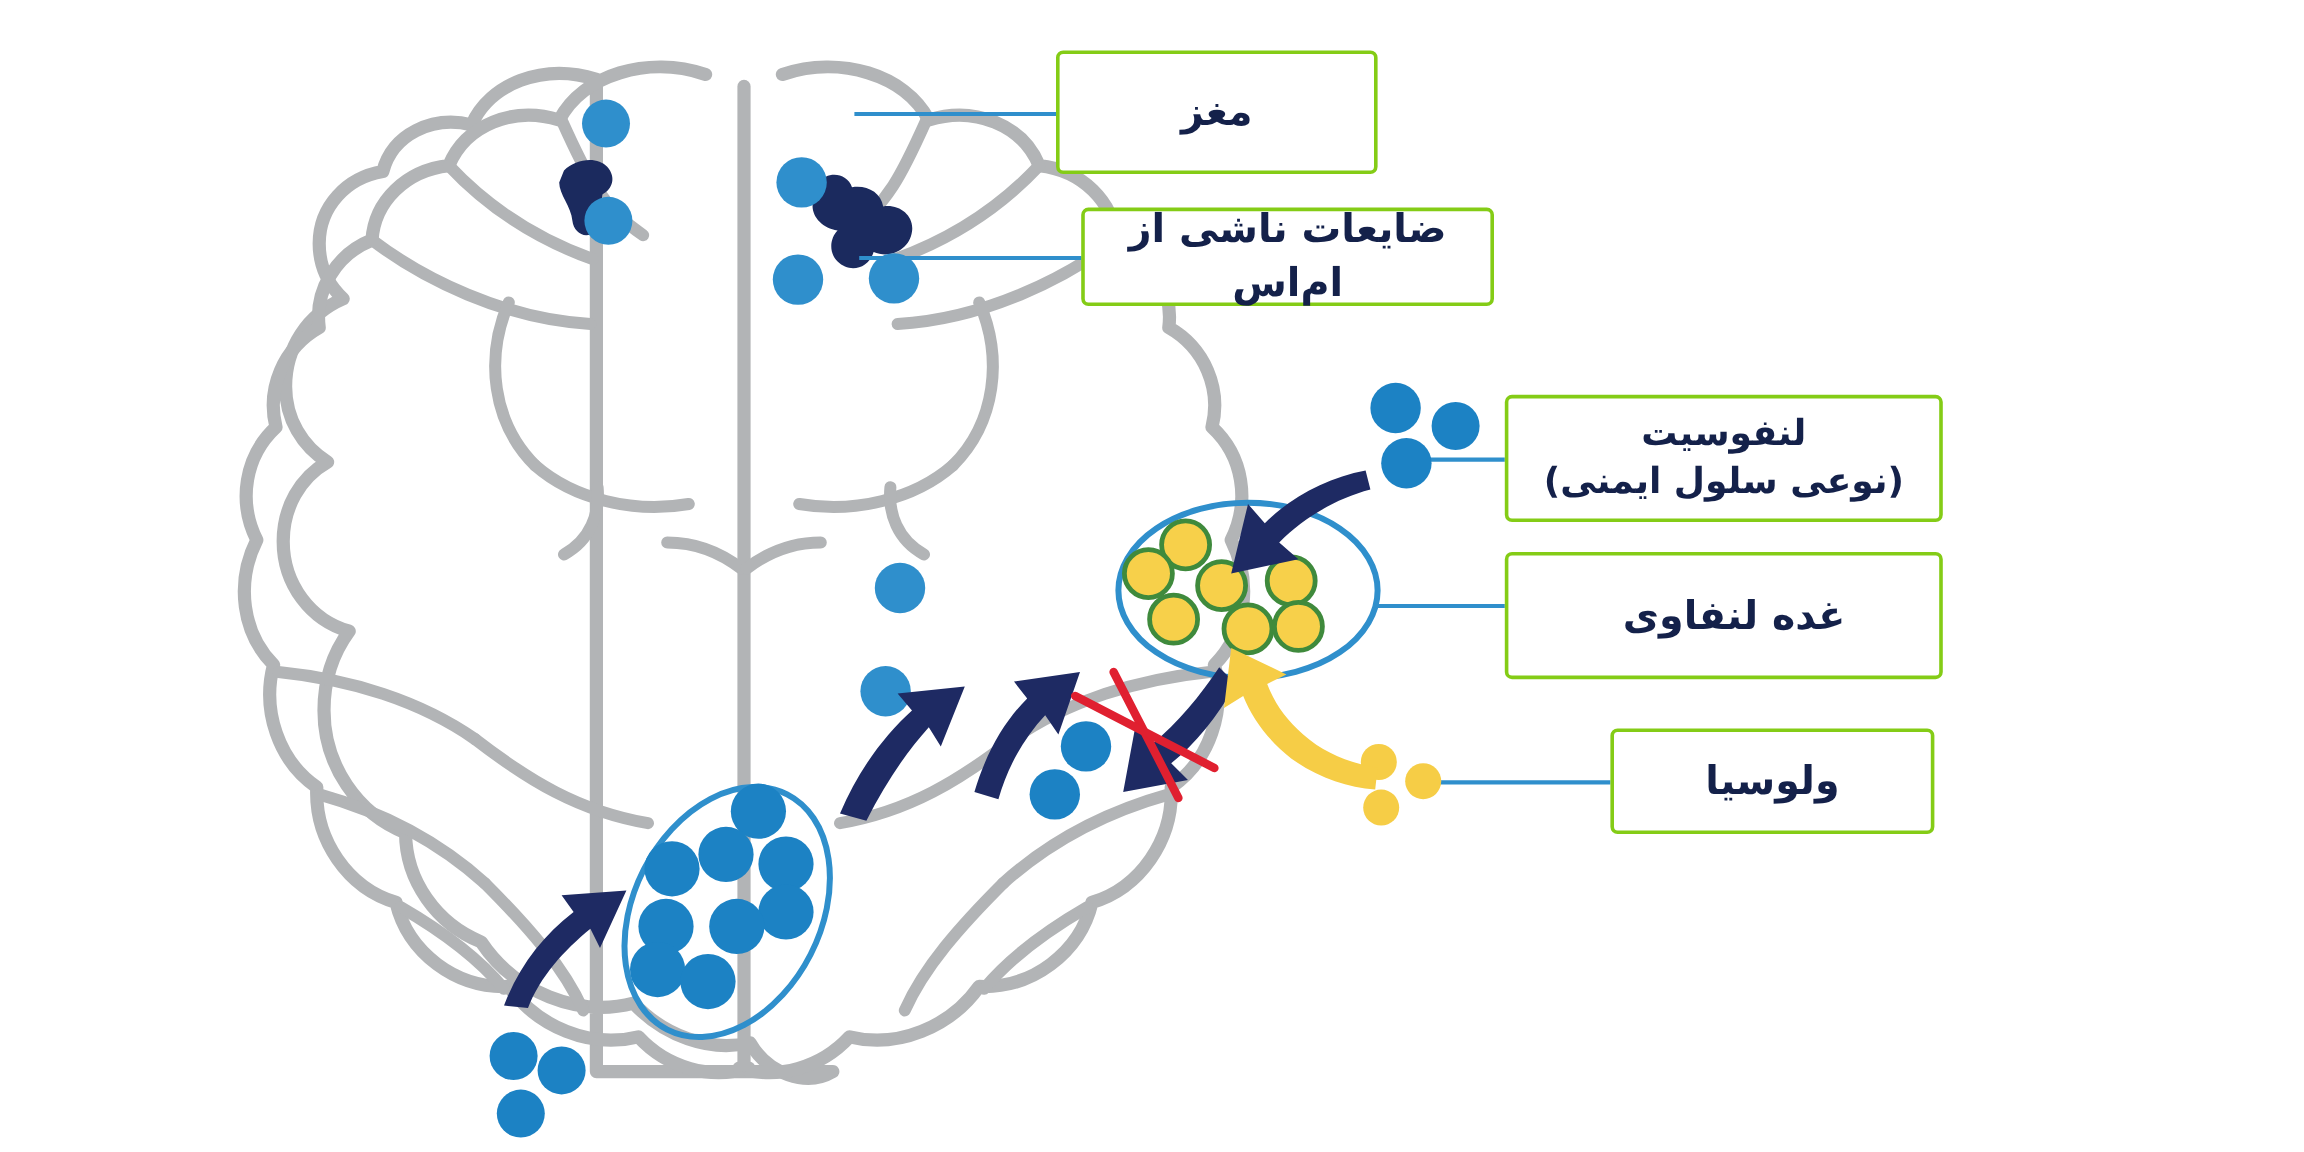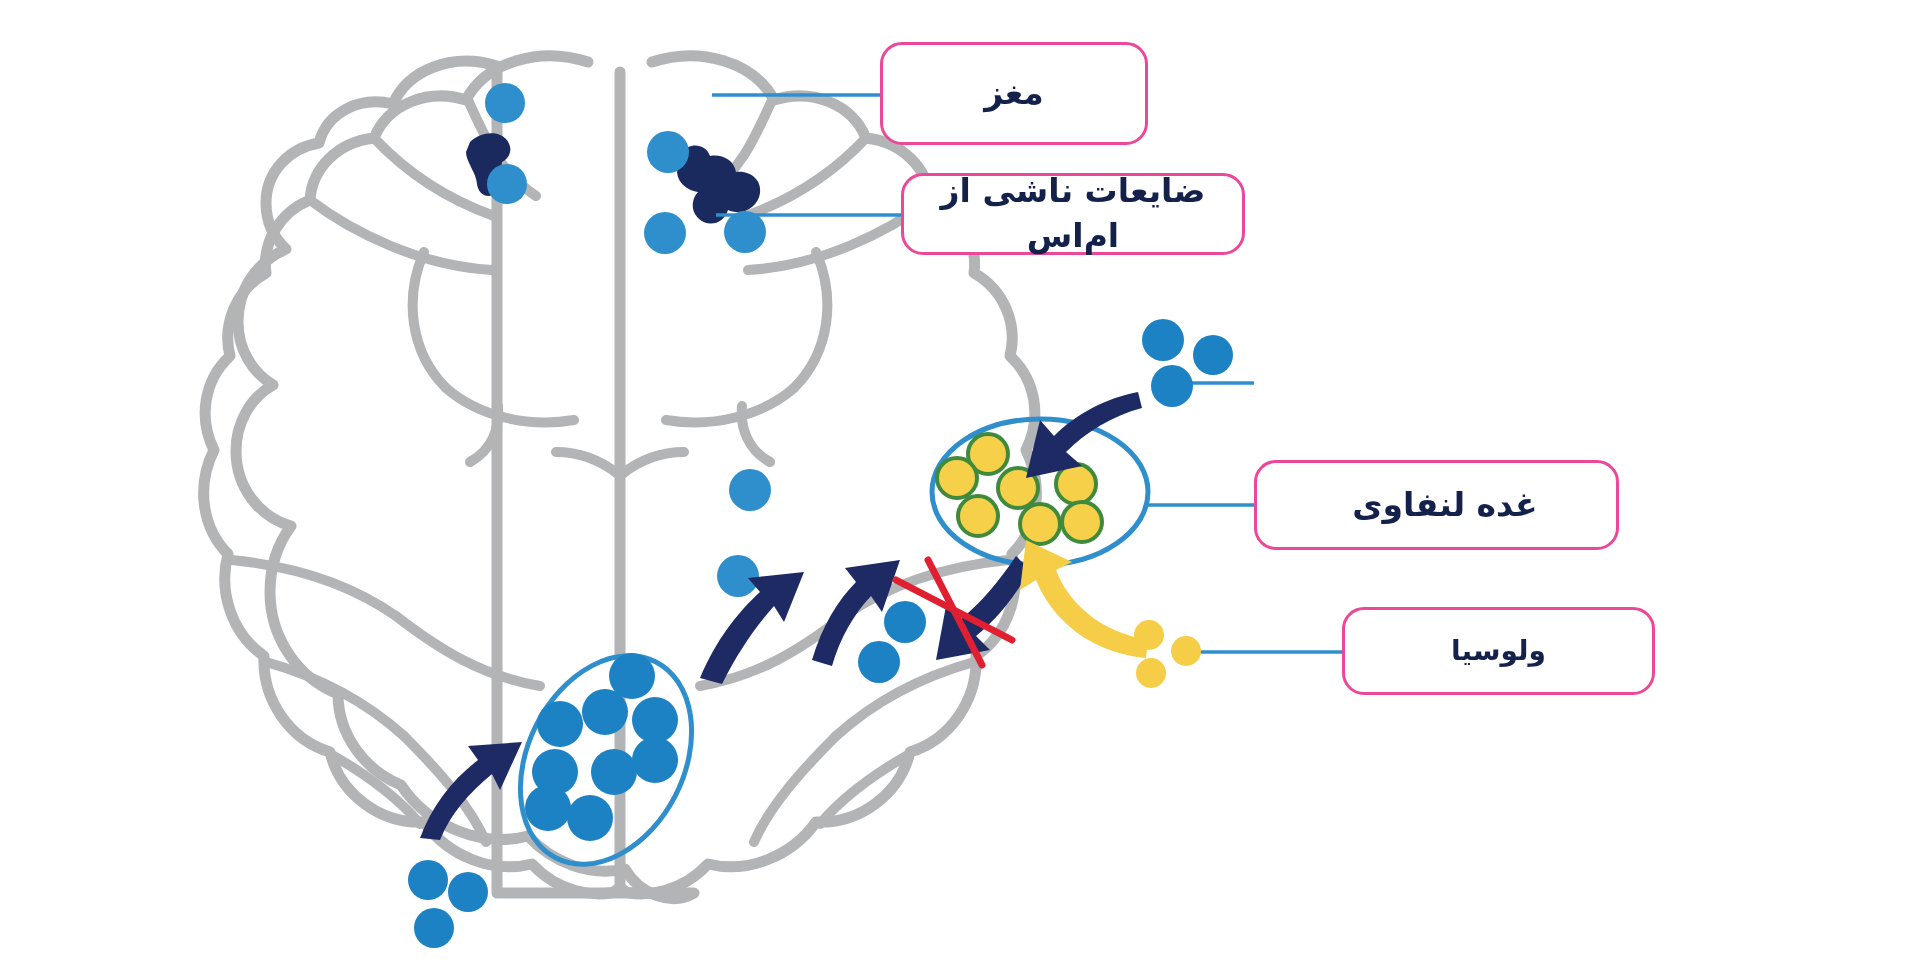--- a/index.html
+++ b/index.html
@@ -20,40 +20,40 @@
   #scene {
     position: absolute;
     inset: 0;
     width: 1920px;
     height: 960px;
   }
   .label-box {
     position: absolute;
     box-sizing: border-box;
     background: #ffffff;
-    border: 3px solid #ec4899;
-    border-radius: 22px;
+    border: 3px solid #84cc16;
+    border-radius: 6px;
     display: flex;
     align-items: center;
     justify-content: center;
     text-align: center;
     color: #14214a;
     direction: rtl;
     line-height: 1.35;
     font-weight: 600;
     letter-spacing: 0.2px;
     padding: 4px 10px;
   }
   .label-box .l1 { display: block; }
   .label-box .l2 { display: block; }
   #box-brain      { left: 880px; top: 42px;  width: 268px; height: 103px; font-size: 33px; }
   #box-lesions    { left: 901px; top: 173px; width: 344px; height: 82px;  font-size: 33px; }
   #box-lymphocyte { left: 1254px;top: 329px; width: 365px; height: 106px; font-size: 30px; }
-  #box-lymphnode  { left: 1254px;top: 460px; width: 365px; height: 90px;  font-size: 33px; padding-left: 27px; }
-  #box-velusia    { left: 1342px;top: 607px; width: 313px; height: 88px;  font-size: 28px; }
+  #box-lymphnode  { left: 1254px;top: 460px; width: 365px; height: 106px;  font-size: 33px; padding-left: 27px; }
+  #box-velusia    { left: 1342px;top: 607px; width: 270px; height: 88px;  font-size: 33px; }
 </style>
 </head>
 <body>
 
 <div id="stage">
 
   <svg id="scene" viewBox="0 0 1920 960" xmlns="http://www.w3.org/2000/svg">
 
     <defs>
       <style>
@@ -282,20 +282,26 @@
       <span class="l1">مغز</span>
     </span>
   </div>
 
   <div class="label-box" id="box-lesions">
     <span>
       <span class="l1">ضایعات ناشی از ام‌اس</span>
     </span>
   </div>
 
+  <div class="label-box" id="box-lymphocyte">
+    <span>
+      <span class="l1">لنفوسیت</span>
+      <span class="l2">(نوعی سلول ایمنی)</span>
+    </span>
+  </div>
 
   <div class="label-box" id="box-lymphnode">
     <span>
       <span class="l1">غده لنفاوی</span>
     </span>
   </div>
 
   <div class="label-box" id="box-velusia">
     <span>
       <span class="l1">ولوسیا</span>

